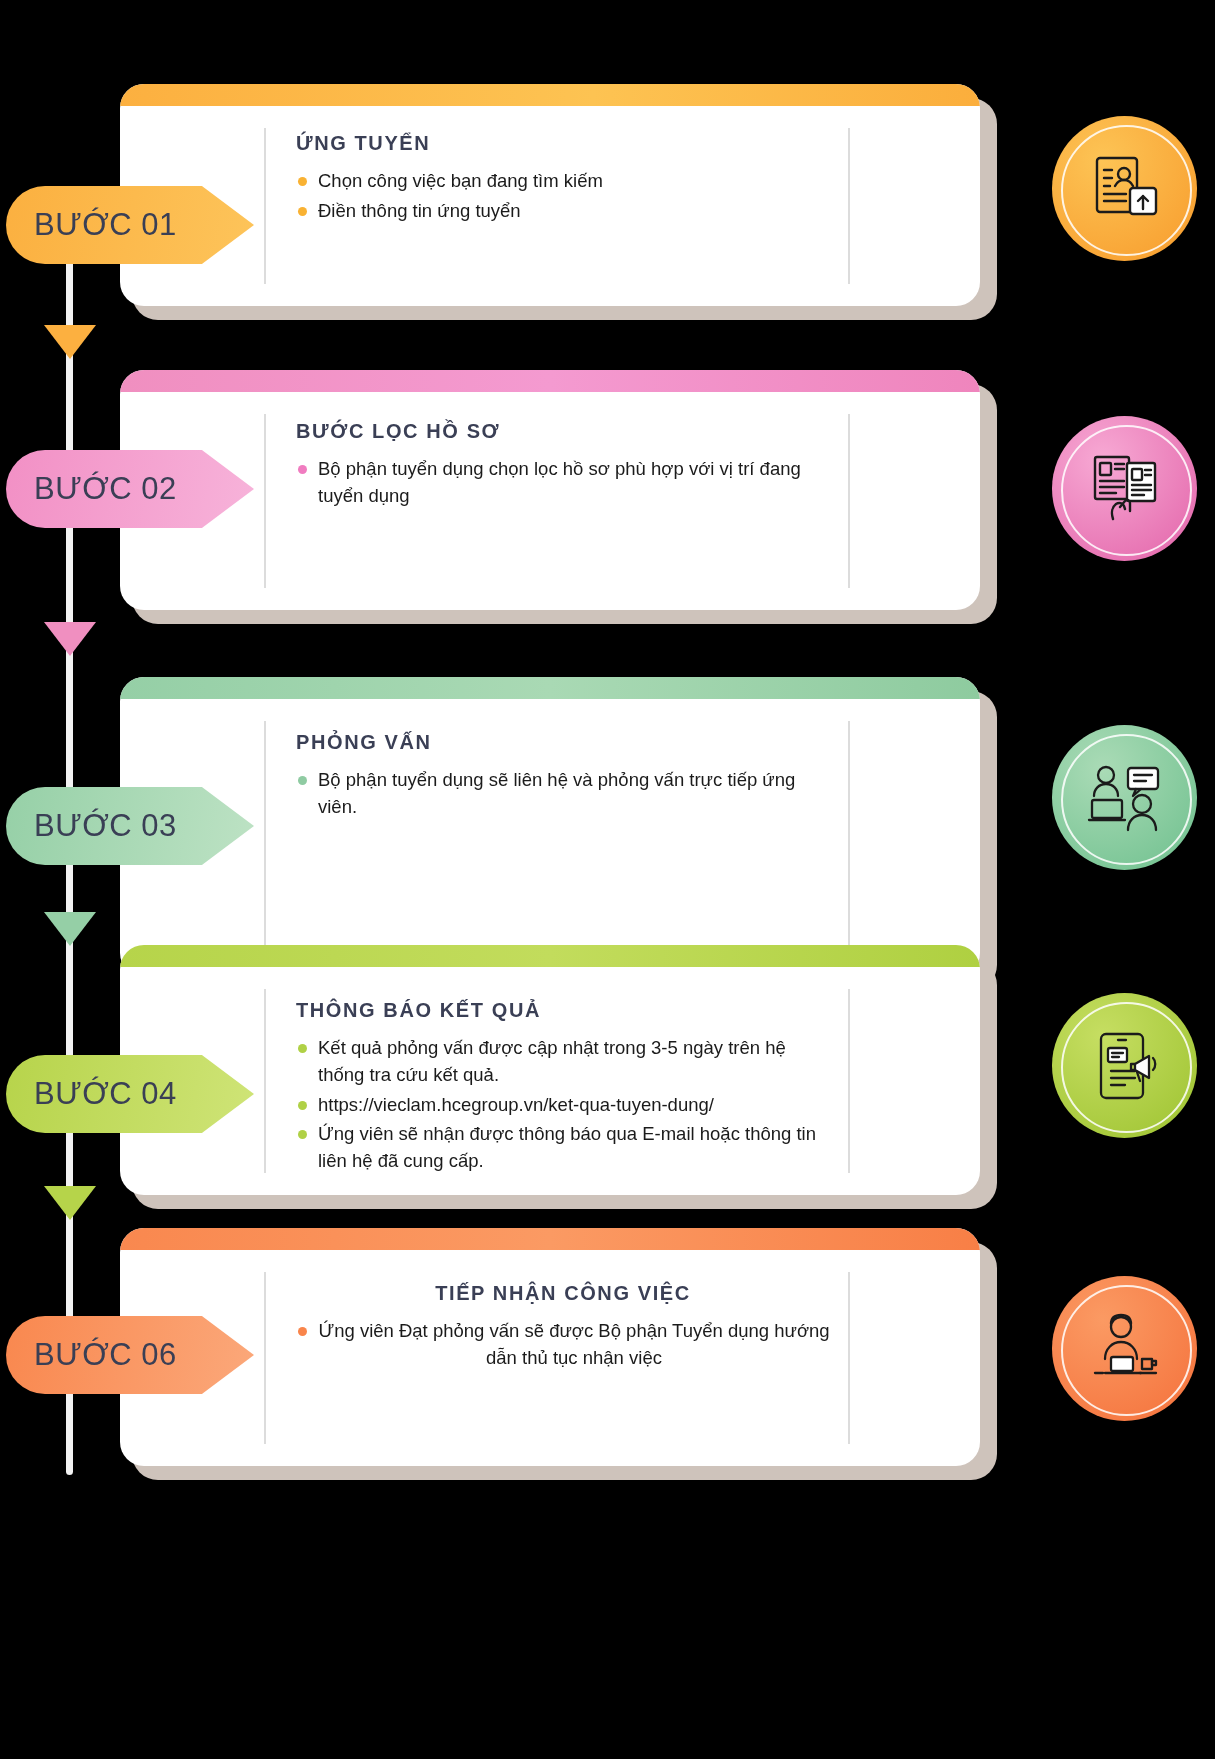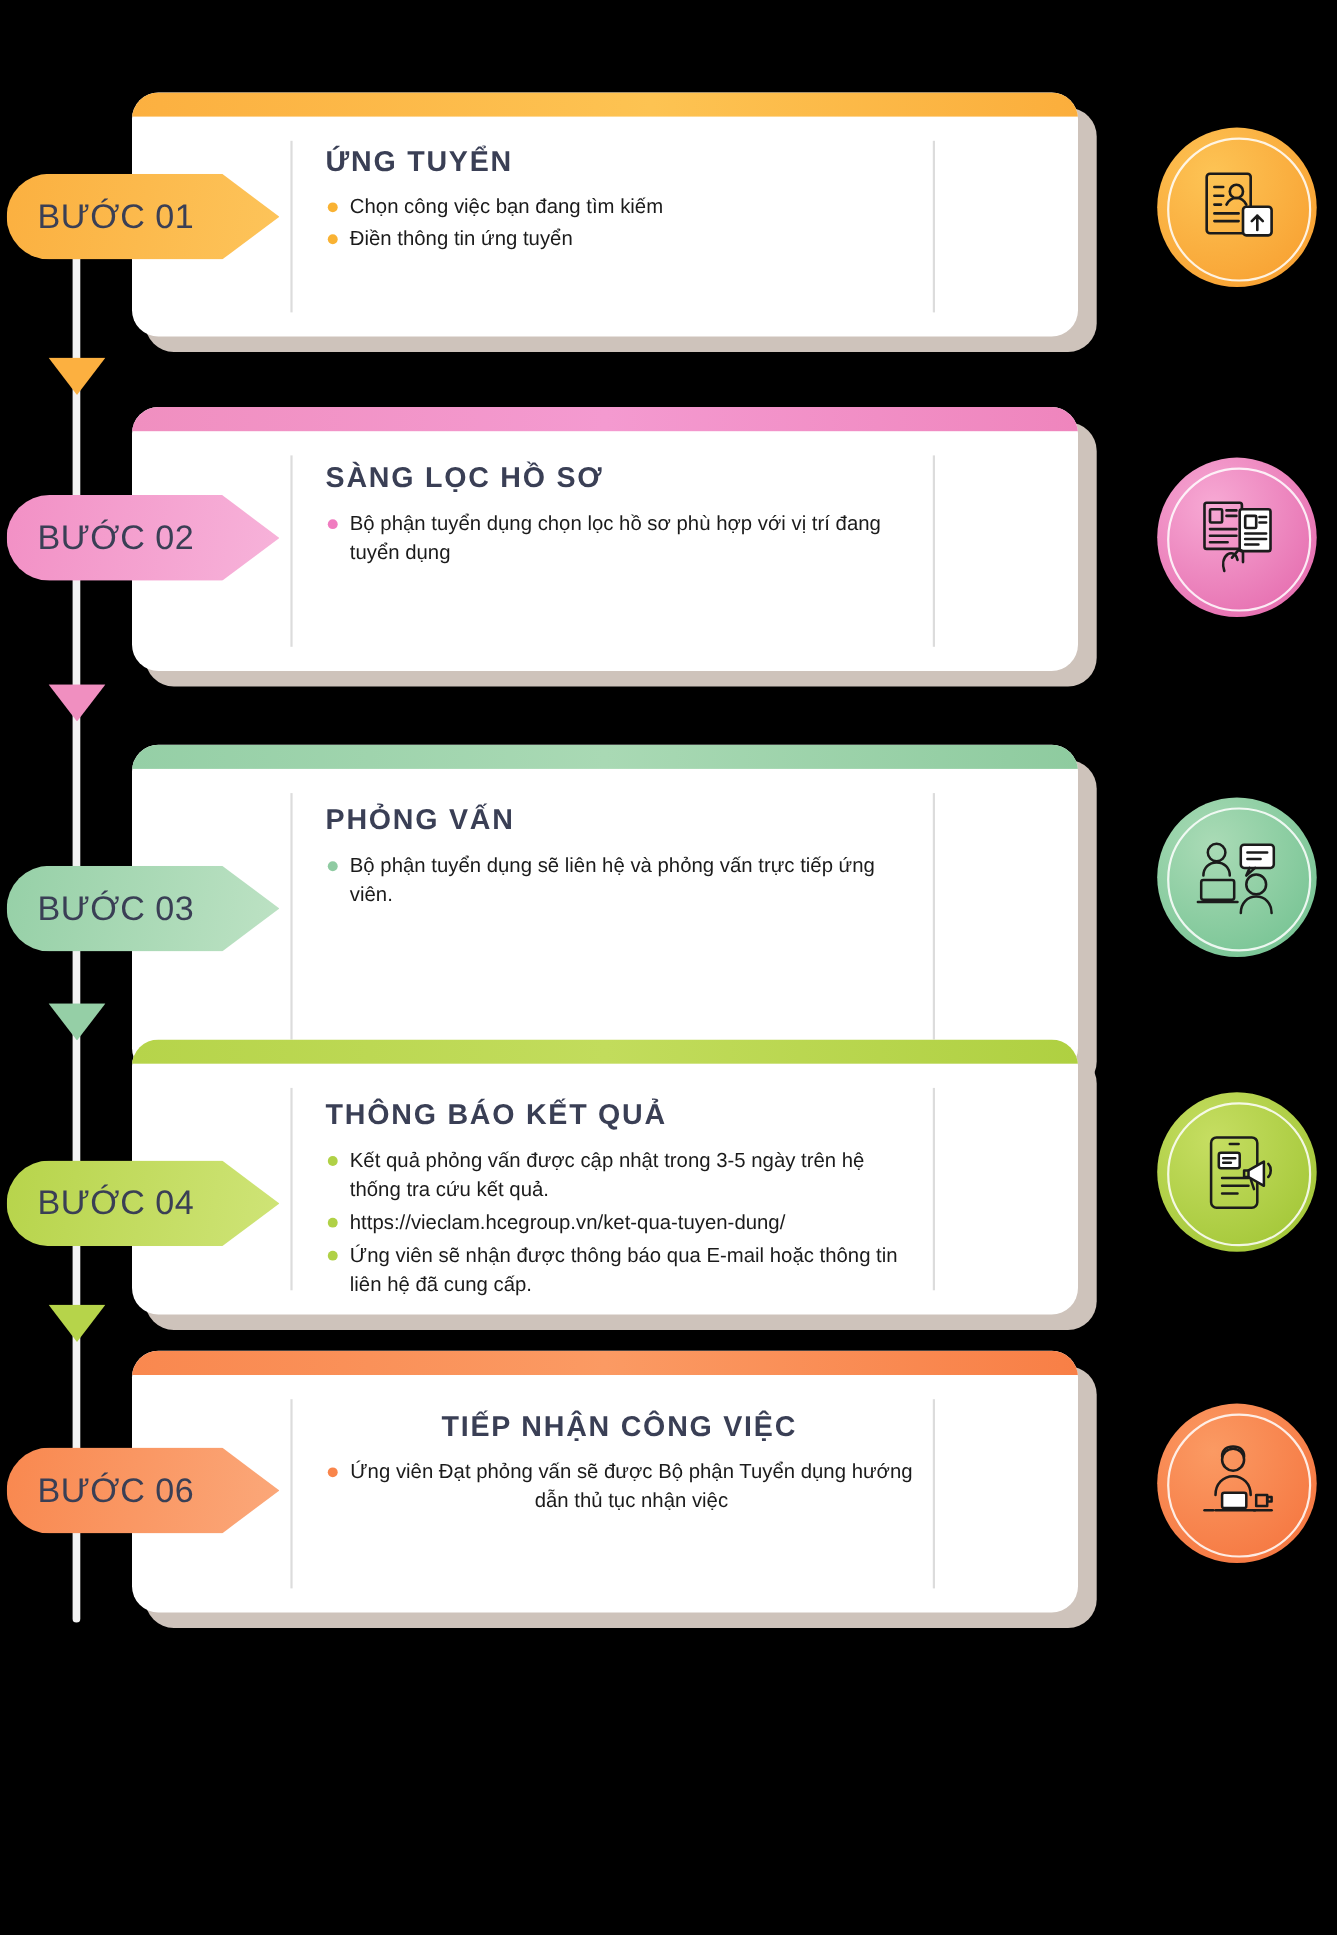--- a/index.html
+++ b/index.html
@@ -42,21 +42,21 @@
   
   .vsep {
     position: absolute; top: 22px; bottom: 22px;
     width: 2px; background: #dcdcdc;
   }
   .vsep.left  { left: 144px; }
   .vsep.right { right: 130px; }
 
   .content { position: absolute; left: 176px; top: 0; right: 150px; }
   .title {
-    font-size: 26px; font-weight: 700; letter-spacing: 1.6px;
+    font-size: 20px; font-weight: 700; letter-spacing: 1.6px;
     color: #3a3f55; line-height: 1.1;
   }
   ul.bullets { list-style: none; margin-top: 14px; }
   ul.bullets li {
     position: relative; padding-left: 22px;
     font-size: 18.5px; line-height: 1.45; color: #1b1b1b;
     margin-bottom: 3px;
   }
   ul.bullets li::before {
     content: ""; position: absolute; left: 2px; top: 9px;
@@ -92,21 +92,21 @@
   }
   .medal::after {
     content: ""; position: absolute; left: 9px; top: 9px;
     width: 127px; height: 127px; border-radius: 50%;
     border: 2px solid rgba(255,255,255,0.85);
   }
   .medal svg { position: relative; z-index: 2; }
 
   
   #step1 .card-top { background: linear-gradient(90deg,#fcb040,#fdc352 55%,#fbae3c); }
-  #step1 .tag      { background: linear-gradient(100deg,#fbb040,#fdc45a); }
+  #step1 .tag      { background: linear-gradient(100deg,#fbb040,#fdc45a); margin-top: 28px; }
   #step1 .medal    { background: radial-gradient(circle at 35% 30%,#fdc455,#f79a2b); }
   #step1 .content  { --bullet: #f9b233; }
 
   #step2 .card-top { background: linear-gradient(90deg,#f08fc0,#f49ad0 50%,#ef85bd); }
   #step2 .tag      { background: linear-gradient(100deg,#f290c5,#f7b3da); }
   #step2 .medal    { background: radial-gradient(circle at 35% 30%,#f7a9d4,#e262a8); }
   #step2 .content  { --bullet: #f07cc0; }
 
   #step3 .card-top { background: linear-gradient(90deg,#95cfa6,#a9d9b4 50%,#8ecb9f); }
   #step3 .tag      { background: linear-gradient(100deg,#96d0a7,#bde2c4); margin-top: 24px; }
@@ -163,21 +163,21 @@
   <div class="connector" id="step1conn" style="top:325px;background:#fcb040;clip-path:polygon(0% 0%,100% 0%,50% 100%);position:absolute;left:44px;width:52px;height:34px;z-index:5;"></div>
 
   <div class="step" id="step2" style="top:370px;height:240px;">
     <div class="card-shadow"></div>
     <div class="card">
       <div class="card-top"></div>
       <div class="card-inner">
         <div class="vsep left"></div>
         <div class="vsep right"></div>
         <div class="content" style="top:28px;">
-          <div class="title">SÀNG LỌC HỒ SƠ</div>
+          <div class="title">BƯỚC LỌC HỒ SƠ</div>
           <ul class="bullets">
             <li>Bộ phận tuyển dụng chọn lọc hồ sơ phù hợp với vị trí đang tuyển dụng</li>
           </ul>
         </div>
       </div>
     </div>
     <div class="medal" style="top:46px;">
       <svg width="76" height="76" viewBox="0 0 76 76" fill="none" stroke="#1b1b1b" stroke-width="2.4" stroke-linecap="round" stroke-linejoin="round">
         <rect x="8" y="6" width="34" height="42" rx="2"></rect>
         <rect x="40" y="12" width="28" height="38" rx="2" fill="#fff"></rect>

